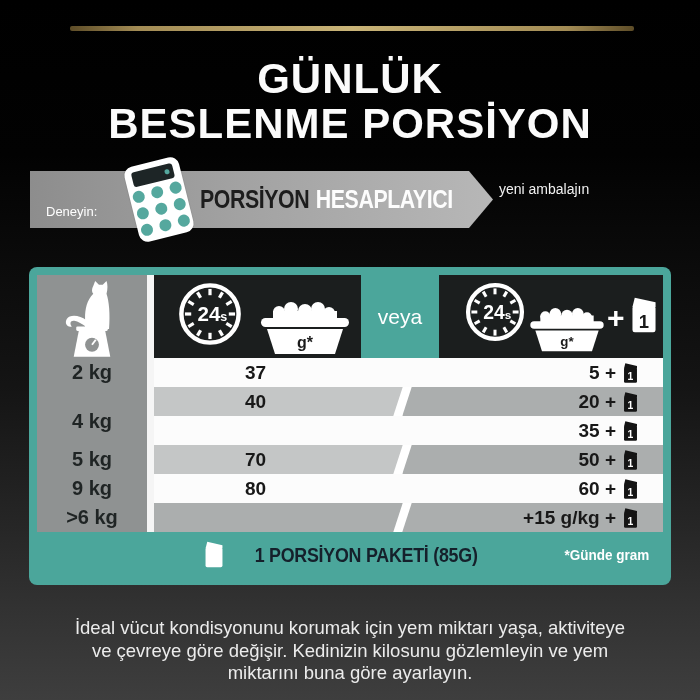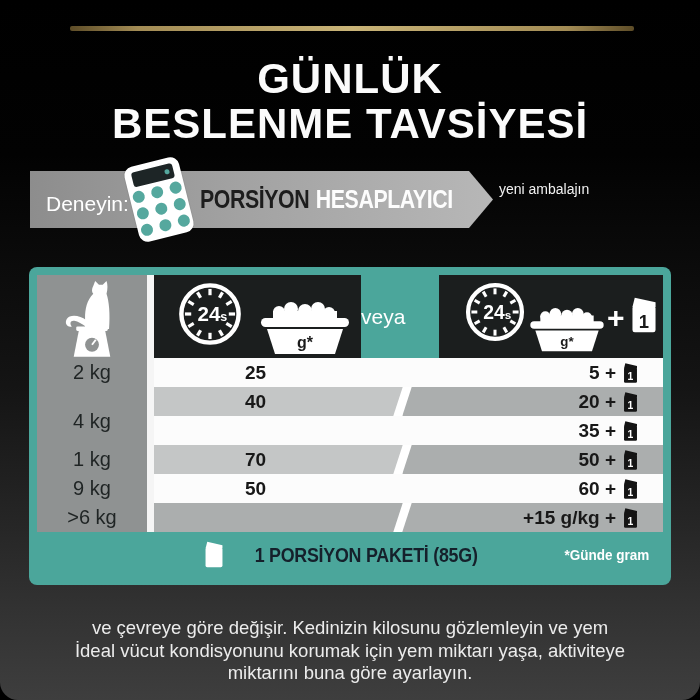--- a/index.html
+++ b/index.html
@@ -1,55 +1,54 @@
 <!DOCTYPE html>
 <html><head>
 <meta charset="utf-8">
 <style>
   html,body{margin:0;padding:0;background:#000;}
   .stage{
     position:relative;width:700px;height:700px;overflow:hidden;
     font-family:"Liberation Sans", sans-serif;
     background:linear-gradient(180deg,#000 0%,#020202 22%,#0b0b0b 38%,#141414 55%,#262626 75%,#333 88%,#3e3e3e 100%);
-    border-radius:18px;
   }
   
   .gold-rule{position:absolute;left:70px;top:26px;width:564px;height:5px;border-radius:2px;
     background:linear-gradient(90deg,#5e4d28 0%,#a38c55 12%,#c9b478 50%,#a38c55 88%,#5e4d28 100%);}
   
   .title{position:absolute;left:0;top:56px;width:700px;text-align:center;color:#fbfbfb;
     font-size:42px;line-height:45px;font-weight:600;letter-spacing:1px;}
   
   .ribbon{position:absolute;left:30px;top:171px;width:463px;height:57px;
     background:linear-gradient(90deg,#8d8d8d 0%,#a2a2a2 45%,#b7b7b7 100%);
     -webkit-clip-path:polygon(0 0,calc(100% - 24px) 0,100% 50%,calc(100% - 24px) 100%,0 100%);
     clip-path:polygon(0 0,calc(100% - 24px) 0,100% 50%,calc(100% - 24px) 100%,0 100%);}
-  .try-label{position:absolute;left:16px;top:4px;height:57px;display:flex;align-items:center;
-    color:#fff;font-size:21px;font-weight:500;}
+  .try-label{position:absolute;left:16px;top:12px;height:57px;display:flex;align-items:center;
+    color:#fff;font-size:13px;font-weight:500;}
   .calc{position:absolute;left:101px;top:-10px;width:56px;height:77px;background:#fff;border-radius:9px;
     transform:rotate(-14deg);box-shadow:0 0 0 1px rgba(0,0,0,.05);}
   .calc-screen{position:relative;margin:6px 7px 4px 7px;height:15px;background:#1d2526;border-radius:3px;}
   .calc-dot{position:absolute;right:4px;top:5px;width:5px;height:5px;border-radius:50%;background:#55a89e;}
   .calc-keys{display:grid;grid-template-columns:repeat(3,12px);gap:5px 7px;justify-content:center;margin-top:4px;}
   .calc-key{width:12px;height:12px;border-radius:50%;background:#55a89e;}
   .calc-words{position:absolute;left:170px;top:0;height:57px;display:flex;align-items:center;gap:8px;
     font-size:26px;font-weight:700;letter-spacing:-.5px;transform:scaleX(.82);transform-origin:left center;white-space:nowrap;}
   .word-dark{color:#1d1d1d;} .word-light{color:#fdfdfd;}
   .side-note{position:absolute;left:499px;top:177px;color:#f2f2f2;font-size:14px;line-height:25px;font-weight:500;}
   
   .ftable{position:absolute;left:29px;top:267px;width:642px;height:318px;box-sizing:border-box;
     padding:8px;background:#4BA69B;border-radius:8px;}
   .ftable-inner{position:relative;width:626px;height:302px;}
   .panel{position:absolute;left:0;top:0;width:110px;height:257px;background:#8F9292;}
   .panel-gap{position:absolute;left:110px;top:0;width:7px;height:257px;background:#f5f5f5;}
   .weight-label{position:absolute;left:0;width:110px;height:29px;display:flex;align-items:center;justify-content:center;
-    color:#1f2424;font-size:20px;font-weight:400;}
+    color:#1f2424;font-size:20px;font-weight:700;}
   .hcellA{position:absolute;left:117px;top:0;width:207px;height:83px;background:#1B1E1E;}
   .hcellOr{position:absolute;left:324px;top:0;width:78px;height:83px;background:#4BA69B;
-    display:flex;align-items:center;color:#fff;font-size:21px;font-weight:500;}
+    display:flex;align-items:center;justify-content:center;color:#fff;font-size:21px;font-weight:500;}
   .hcellB{position:absolute;left:402px;top:0;width:224px;height:83px;background:#1B1E1E;}
   .rows{position:absolute;left:117px;top:83px;width:509px;}
   .frow{position:relative;width:509px;height:29px;display:flex;}
   .cellA{width:249px;height:29px;display:flex;align-items:center;justify-content:center;
     padding-right:46px;box-sizing:border-box;color:#181818;font-size:19px;font-weight:600;}
   .cellB{flex:1;height:29px;display:flex;align-items:center;justify-content:flex-end;gap:6px;
     padding-right:24px;box-sizing:border-box;color:#181818;font-size:19px;font-weight:600;}
   .frow:nth-child(odd) .cellA,.frow:nth-child(odd) .cellB{background:#fcfcfc;}
   .frow:nth-child(even) .cellA{background:#c4c6c6;}
   .frow:nth-child(even) .cellB{background:#abaeae;}
@@ -71,21 +70,21 @@
 </style>
 </head>
 <body>
 
 <div class="stage">
 
   <div class="gold-rule"></div>
 
   <div class="title">
     <div>GÜNLÜK</div>
-    <div>BESLENME TAVSİYESİ</div>
+    <div>BESLENME PORSİYON</div>
   </div>
 
   <div class="ribbon">
     <div class="try-label">Deneyin:</div>
     <div class="calc-words">
       <span class="word-dark">PORSİYON</span>
       <span class="word-light">HESAPLAYICI</span>
     </div>
   </div>
 
@@ -120,21 +119,21 @@
             <path d="M60,8 L57,16 C54,22 55,26 57,28 C47,38 44,52 44,66 L44,84 L82,84 C84,60 82,40 78,28 C80,22 80,13 78,8 L72,14 L66,14 Z"></path>
             <path d="M46,70 C36,62 20,60 15,68 C11,75 16,82 23,80 C19,75 21,70 27,71 C33,72 39,76 46,81 Z"></path>
             <rect x="30" y="80" width="50" height="7" rx="2"></rect>
             <polygon points="34,87 76,87 84,128 26,128"></polygon>
           </g>
           <circle cx="55" cy="109" r="11" fill="#8F9292"></circle>
           <line x1="55" y1="109" x2="61" y2="101" stroke="#ffffff" stroke-width="3"></line>
         </svg>
         <div class="weight-label" style="top:83px">2 kg</div>
         <div class="weight-label" style="top:132px">4 kg</div>
-        <div class="weight-label" style="top:170px">1 kg</div>
+        <div class="weight-label" style="top:170px">5 kg</div>
         <div class="weight-label" style="top:199px">9 kg</div>
         <div class="weight-label" style="top:228px">&gt;6 kg</div>
       </div>
       <div class="panel-gap"></div>
 
       <div class="hcellA">
         <svg class="abs" style="left:22px;top:5px;" width="68" height="68" viewBox="0 0 76 76">
           <circle cx="38" cy="38" r="32" fill="none" stroke="#fff" stroke-width="5"></circle>
           <g stroke="#fff" stroke-width="3.6">
             <line x1="38" y1="10" x2="38" y2="17"></line>
@@ -206,21 +205,21 @@
         <div class="abs plus-big" style="left:168px;top:28px;">+</div>
         <svg class="abs" style="left:190px;top:20px;" width="30" height="40" viewBox="0 0 26 34">
           <polygon points="3,10 5,2 23,6 23,10" fill="#fff"></polygon>
           <rect x="3" y="9" width="20" height="23" rx="2" fill="#fff"></rect>
           <text x="13" y="28" fill="#1a1a1a" font-size="16" font-weight="bold" text-anchor="middle" font-family="Liberation Sans, sans-serif">1</text>
         </svg>
       </div>
 
       <div class="rows">
         <div class="frow">
-          <div class="cellA">25</div>
+          <div class="cellA">37</div>
           <div class="cellB">
             <span>5 +</span>
             <svg width="17" height="22" viewBox="0 0 26 34">
                 <polygon points="3,10 5,2 23,6 23,10" fill="#141414"></polygon>
                 <rect x="3" y="9" width="20" height="23" rx="2" fill="#141414"></rect>
                 <text x="13" y="28" fill="#fff" font-size="16" font-weight="bold" text-anchor="middle" font-family="Liberation Sans, sans-serif">1</text>
               </svg>
           </div>
 
         </div>
@@ -253,21 +252,21 @@
             <span>50 +</span>
             <svg width="17" height="22" viewBox="0 0 26 34">
                 <polygon points="3,10 5,2 23,6 23,10" fill="#141414"></polygon>
                 <rect x="3" y="9" width="20" height="23" rx="2" fill="#141414"></rect>
                 <text x="13" y="28" fill="#fff" font-size="16" font-weight="bold" text-anchor="middle" font-family="Liberation Sans, sans-serif">1</text>
               </svg>
           </div>
           <div class="slash"></div>
         </div>
         <div class="frow">
-          <div class="cellA">50</div>
+          <div class="cellA">80</div>
           <div class="cellB">
             <span>60 +</span>
             <svg width="17" height="22" viewBox="0 0 26 34">
                 <polygon points="3,10 5,2 23,6 23,10" fill="#141414"></polygon>
                 <rect x="3" y="9" width="20" height="23" rx="2" fill="#141414"></rect>
                 <text x="13" y="28" fill="#fff" font-size="16" font-weight="bold" text-anchor="middle" font-family="Liberation Sans, sans-serif">1</text>
               </svg>
           </div>
 
         </div>
@@ -290,18 +289,18 @@
           <rect x="3" y="9" width="20" height="23" rx="2" fill="#fff"></rect>
         </svg>
         <span class="tfooter-text">1 PORSİYON PAKETİ (85G)</span>
         <div class="tfooter-unit">*Günde gram</div>
       </div>
 
     </div>
   </div>
 
   <div class="disclaimer">
+    <div>İdeal vücut kondisyonunu korumak için yem miktarı yaşa, aktiviteye</div>
     <div>ve çevreye göre değişir. Kedinizin kilosunu gözlemleyin ve yem</div>
-    <div>İdeal vücut kondisyonunu korumak için yem miktarı yaşa, aktiviteye</div>
     <div>miktarını buna göre ayarlayın.</div>
   </div>
 
 </div>
 
 </body></html>

